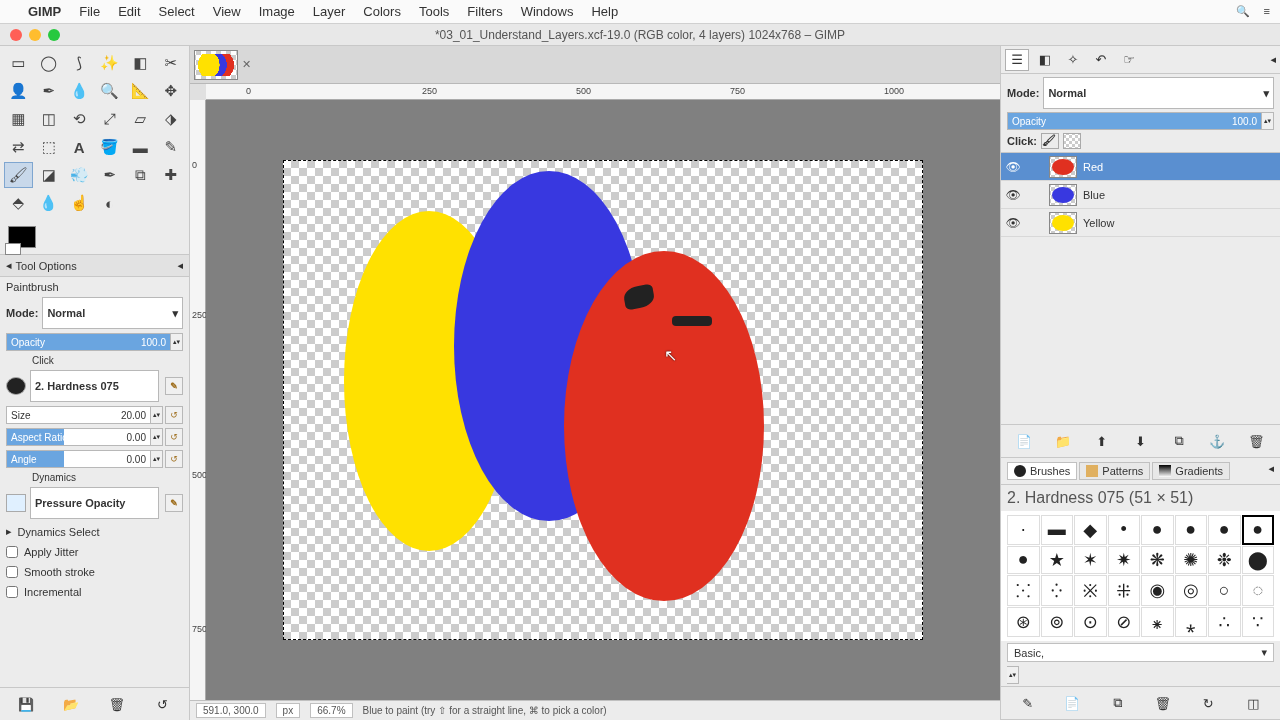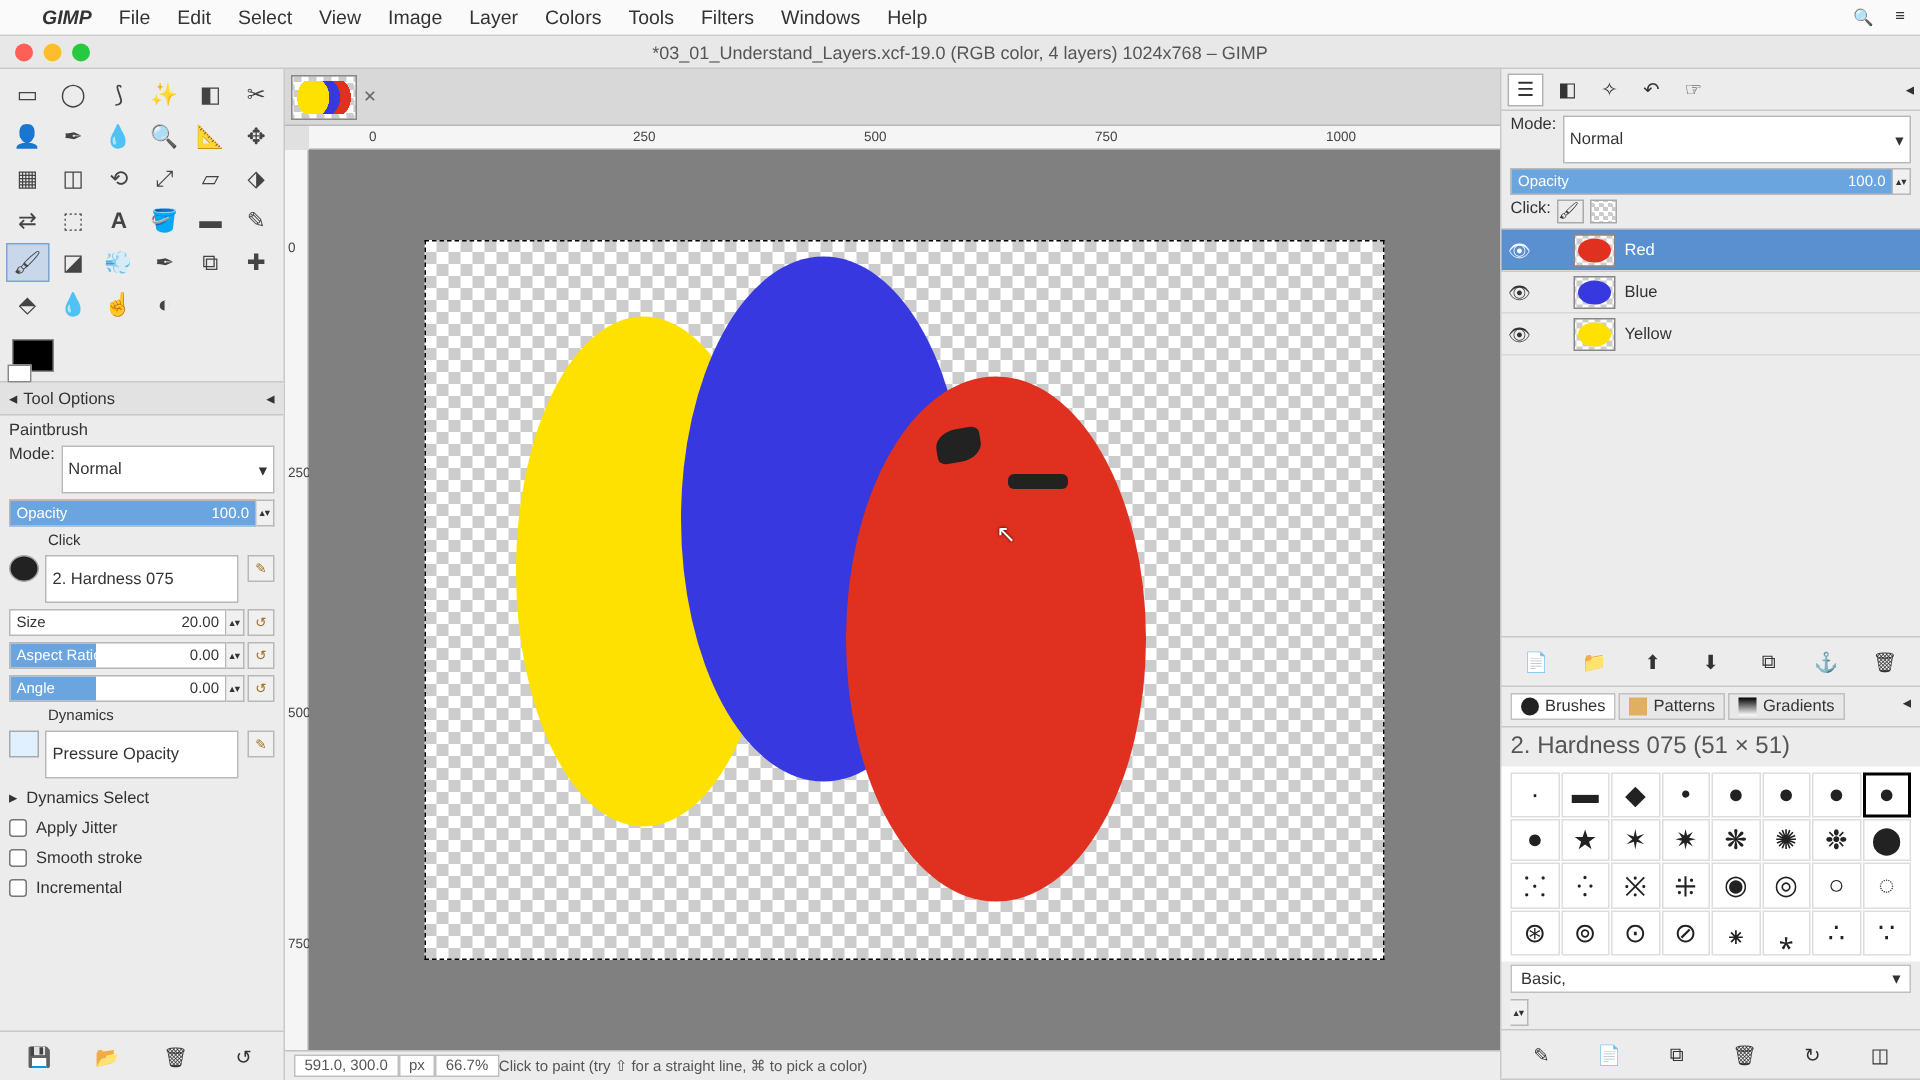--- a/index.html
+++ b/index.html
@@ -1,20 +1,20 @@
 <!DOCTYPE html>
 <html><head>
 <meta charset="utf-8">
 <style>
 * { margin: 0; padding: 0; box-sizing: border-box; font-family: -apple-system, "Lucida Grande", sans-serif; }
 body { width: 1280px; height: 720px; overflow: hidden; background: #f0f0f0; font-size: 11px; color: #333; }
 
 .menubar { height: 24px; background: #fafafa; border-bottom: 1px solid #d0d0d0; display: flex; align-items: center; padding: 0 10px; gap: 18px; }
 .menubar .apple { font-size: 14px; }
-.menubar .app { font-weight: 700; font-style: italic; }
+.menubar .app { font-weight: 700; }
 .menubar .item { font-size: 13px; }
 .menubar .right { margin-left: auto; display: flex; gap: 14px; }
 
 .titlebar { height: 22px; background: #e8e8e8; border-bottom: 1px solid #c8c8c8; display: flex; align-items: center; padding-left: 10px; position: relative; }
 .traffic { display: flex; gap: 7px; }
 .tl { width: 12px; height: 12px; border-radius: 50%; }
 .tl.r { background: #ff5f56; } .tl.y { background: #ffbd2e; } .tl.g { background: #27c93f; }
 .titlebar .title { position: absolute; left: 50%; transform: translateX(-50%); font-size: 12px; color: #555; }
 
 .workspace { display: flex; height: 674px; }
@@ -25,21 +25,21 @@
 
 .toolbox { display: grid; grid-template-columns: repeat(6, 1fr); gap: 2px; padding: 4px; }
 .tool { height: 26px; display: flex; align-items: center; justify-content: center; border: 1px solid transparent; font-size: 15px; color: #444; }
 .tool.active { background: #c8d8ea; border: 1px solid #7fa6d0; }
 .swatches { padding: 6px 8px; }
 .sw-main { width: 28px; height: 22px; background: #000; border: 1px solid #888; position: relative; }
 .sw-bg { width: 16px; height: 12px; background: #fff; border: 1px solid #888; position: absolute; left: -4px; bottom: -8px; }
 
 .section-hdr { padding: 4px 6px; border-top: 1px solid #c8c8c8; border-bottom: 1px solid #c8c8c8; background: #e2e2e2; display: flex; align-items: center; gap: 4px; }
 .tool-options { padding: 4px 6px; display: flex; flex-direction: column; gap: 4px; flex: 1; }
-.row { display: flex; align-items: flex-start; gap: 4px; }
+.row { display: flex; align-items: center; gap: 4px; font-weight: bold; }
 .dropdown { flex: 1; background: #fff; border: 1px solid #b8b8b8; padding: 2px 4px; height: 32px; font-size: 11px; display: flex; align-items: center; justify-content: space-between; }
 .slider-row { display: flex; align-items: center; }
 .slider-bar { flex: 1; height: 18px; background: linear-gradient(to right, #6aa5e0 85%, #fff 85%); border: 1px solid #b8b8b8; display: flex; align-items: center; justify-content: space-between; padding: 0 4px; color: #fff; font-size: 10px; }
 .slider-bar.w100 { background: #6aa5e0; }
 .slider-bar.part { background: linear-gradient(to right, #6aa5e0 40%, #fff 40%); }
 .slider-bar .val { color: #333; }
 .spinbtns { width: 12px; height: 18px; border: 1px solid #b8b8b8; border-left: none; background: #f0f0f0; font-size: 7px; display: flex; flex-direction: column; align-items: center; justify-content: center; }
 .reset { width: 18px; height: 18px; border: 1px solid #b8b8b8; background: #f0f0f0; margin-left: 2px; display:flex;align-items:center;justify-content:center;font-size:9px;color:#a07020;}
 .input-row { display: flex; align-items: center; }
 .text-input { flex: 1; background: #fff; border: 1px solid #b8b8b8; height: 18px; padding: 0 4px; font-size: 10px; display: flex; align-items: center; justify-content: space-between; }
@@ -63,21 +63,21 @@
 .canvas-area { flex: 1; background: #808080; display: flex; align-items: center; justify-content: center; position: relative; }
 .canvas { width: 640px; height: 480px; background: repeating-conic-gradient(#ccc 0 25%, #fff 0 50%) 50%/16px 16px; position: relative; border: 1px dashed #000; }
 .ellipse { position: absolute; border-radius: 50%; }
 .e-yellow { width: 170px; height: 340px; background: #ffe100; left: 60px; top: 50px; }
 .e-blue { width: 190px; height: 350px; background: #3838e0; left: 170px; top: 10px; }
 .e-red { width: 200px; height: 350px; background: #e03020; left: 280px; top: 90px; }
 .stroke1 { position: absolute; width: 30px; height: 22px; left: 340px; top: 125px; background: #222; border-radius: 50% 20% 50% 20%; transform: rotate(-10deg); }
 .stroke2 { position: absolute; width: 40px; height: 10px; left: 388px; top: 155px; background: #222; border-radius: 4px; }
 .cursor { position: absolute; left: 380px; top: 185px; font-size: 16px; color: #fff; text-shadow: 0 0 2px #000; }
 
-.statusbar { height: 20px; background: #ececec; border-top: 1px solid #c0c0c0; display: flex; align-items: center; padding: 0 6px; font-size: 10px; color: #555; }
+.statusbar { height: 20px; background: #ececec; border-top: 1px solid #c0c0c0; display: flex; align-items: center; padding: 0 6px; gap: 10px; font-size: 10px; color: #555; }
 .statusbar .field { background: #fff; border: 1px solid #c0c0c0; padding: 1px 6px; }
 
 
 .rp-tabs { height: 28px; display: flex; align-items: center; padding: 2px 4px; gap: 4px; border-bottom: 1px solid #c8c8c8; }
 .rp-tab { width: 24px; height: 22px; border: 1px solid transparent; display:flex;align-items:center;justify-content:center;font-size:13px;}
 .rp-tab.active { background: #fff; border: 1px solid #b0b0b0; }
 .layer-opts { padding: 3px 6px; display: flex; flex-direction: column; gap: 3px; border-bottom: 1px solid #c8c8c8; }
 .layers-list { flex: 0 0 auto; }
 .layer-row { display: flex; align-items: center; height: 28px; border-bottom: 1px solid #d8d8d8; padding: 0 4px; gap: 6px; }
 .layer-row.selected { background: #5a8fd0; color: #fff; }
@@ -293,21 +293,21 @@
           <div class="stroke1"></div>
           <div class="stroke2"></div>
           <div class="cursor">↖</div>
         </div>
       </div>
     </div>
     <div class="statusbar">
       <span class="field">591.0, 300.0</span>
       <span class="field">px</span>
       <span class="field">66.7%</span>
-      <span>Click to paint (try ⇧ for a straight line, ⌘ to pick a color)</span>
+      <span>Blue to paint (try ⇧ for a straight line, ⌘ to pick a color)</span>
     </div>
   </div>
 
   <div class="right-panel">
     <div class="rp-tabs">
       <div class="rp-tab active">☰</div>
       <div class="rp-tab">◧</div>
       <div class="rp-tab">✧</div>
       <div class="rp-tab">↶</div>
       <div class="rp-tab">☞</div>

